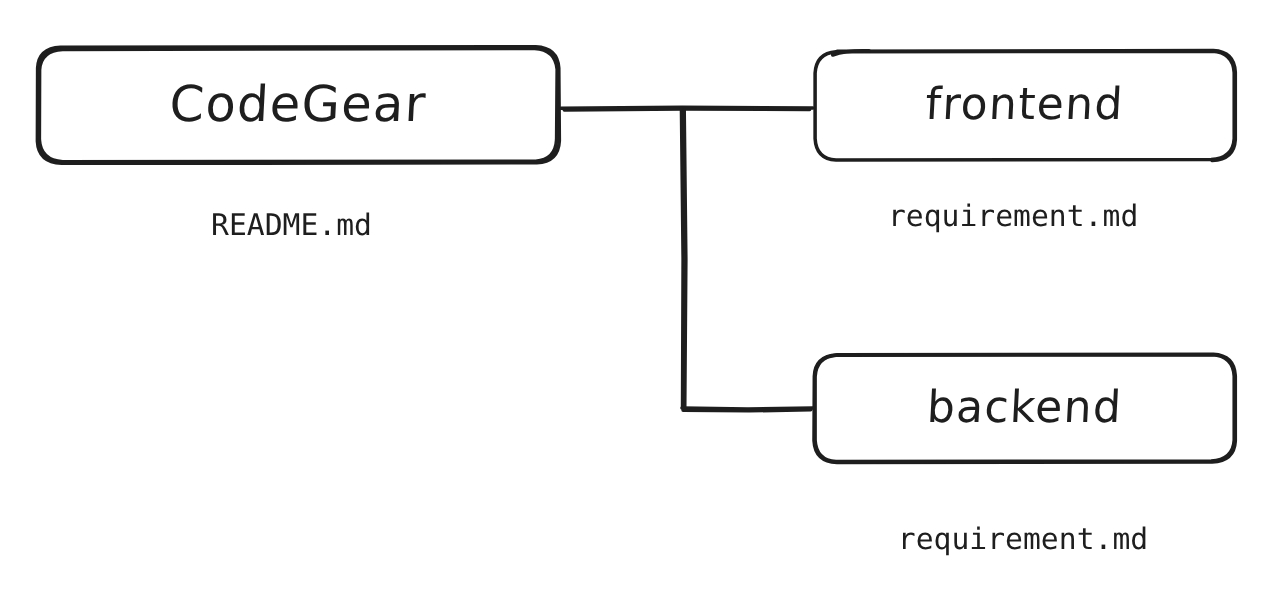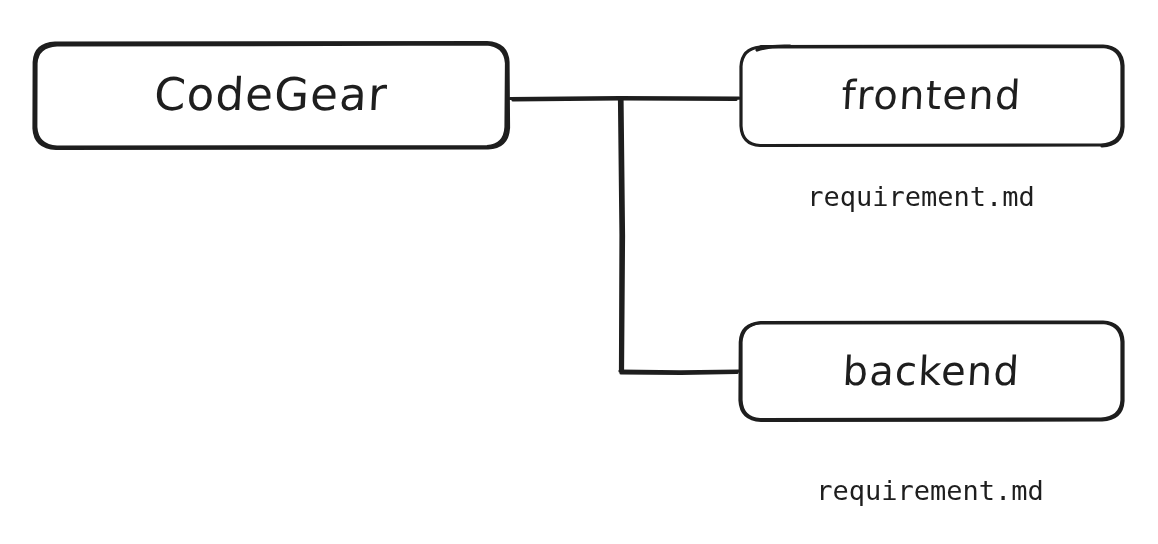--- a/index.html
+++ b/index.html
@@ -87,20 +87,21 @@
 
     </g>
   </svg>
 
   <div class="node-label node-root">CodeGear</div>
 
   <div class="node-label node-front">frontend</div>
 
   <div class="node-label node-back">backend</div>
 
+  <div class="file-label file-root">README.md</div>
 
   <div class="file-label file-front">requirement.md</div>
 
   <div class="file-label file-back">requirement.md</div>
 
   <div class="hit" style="left:34px;  top:42px;  width:475px; height:107px;"></div>
   <div class="hit" style="left:740px; top:46px;  width:384px; height:101px;"></div>
   <div class="hit" style="left:740px; top:322px; width:384px; height:99px;"></div>
 
 </div>

